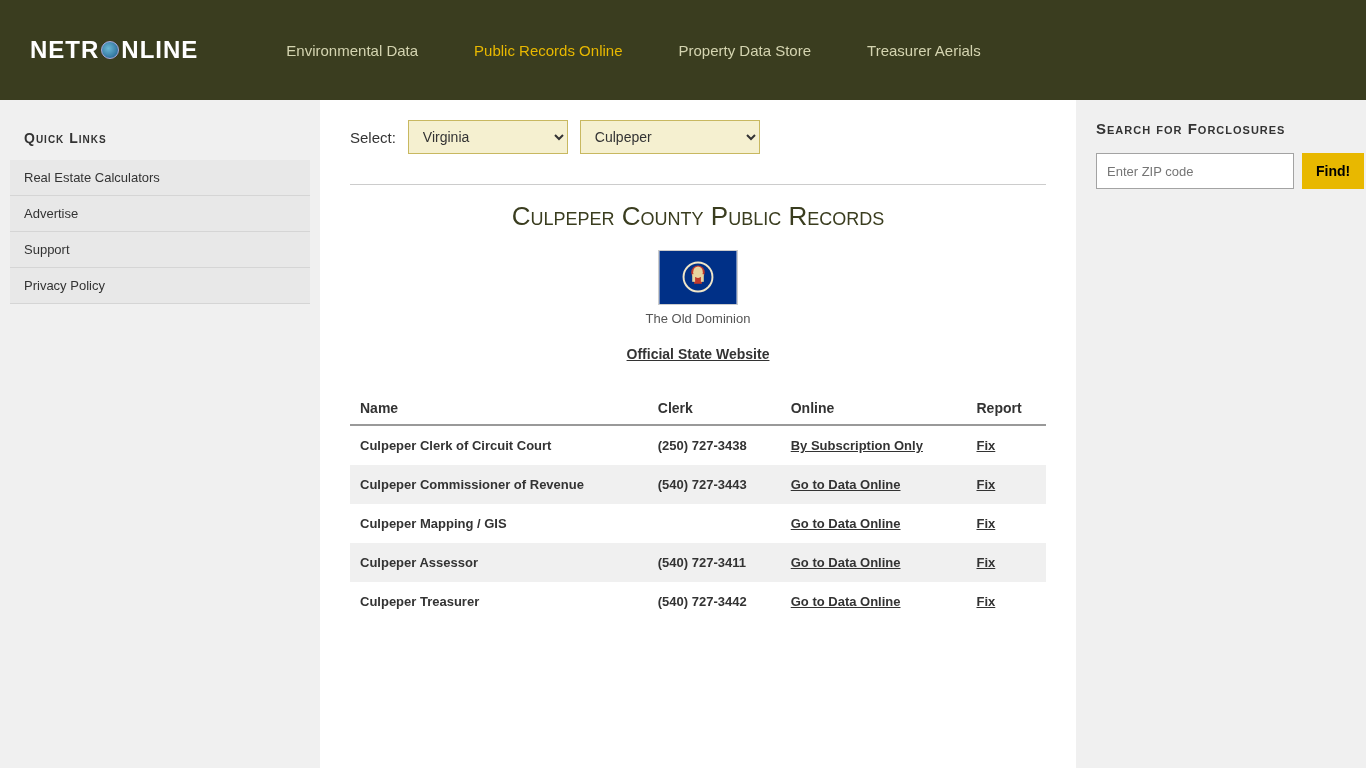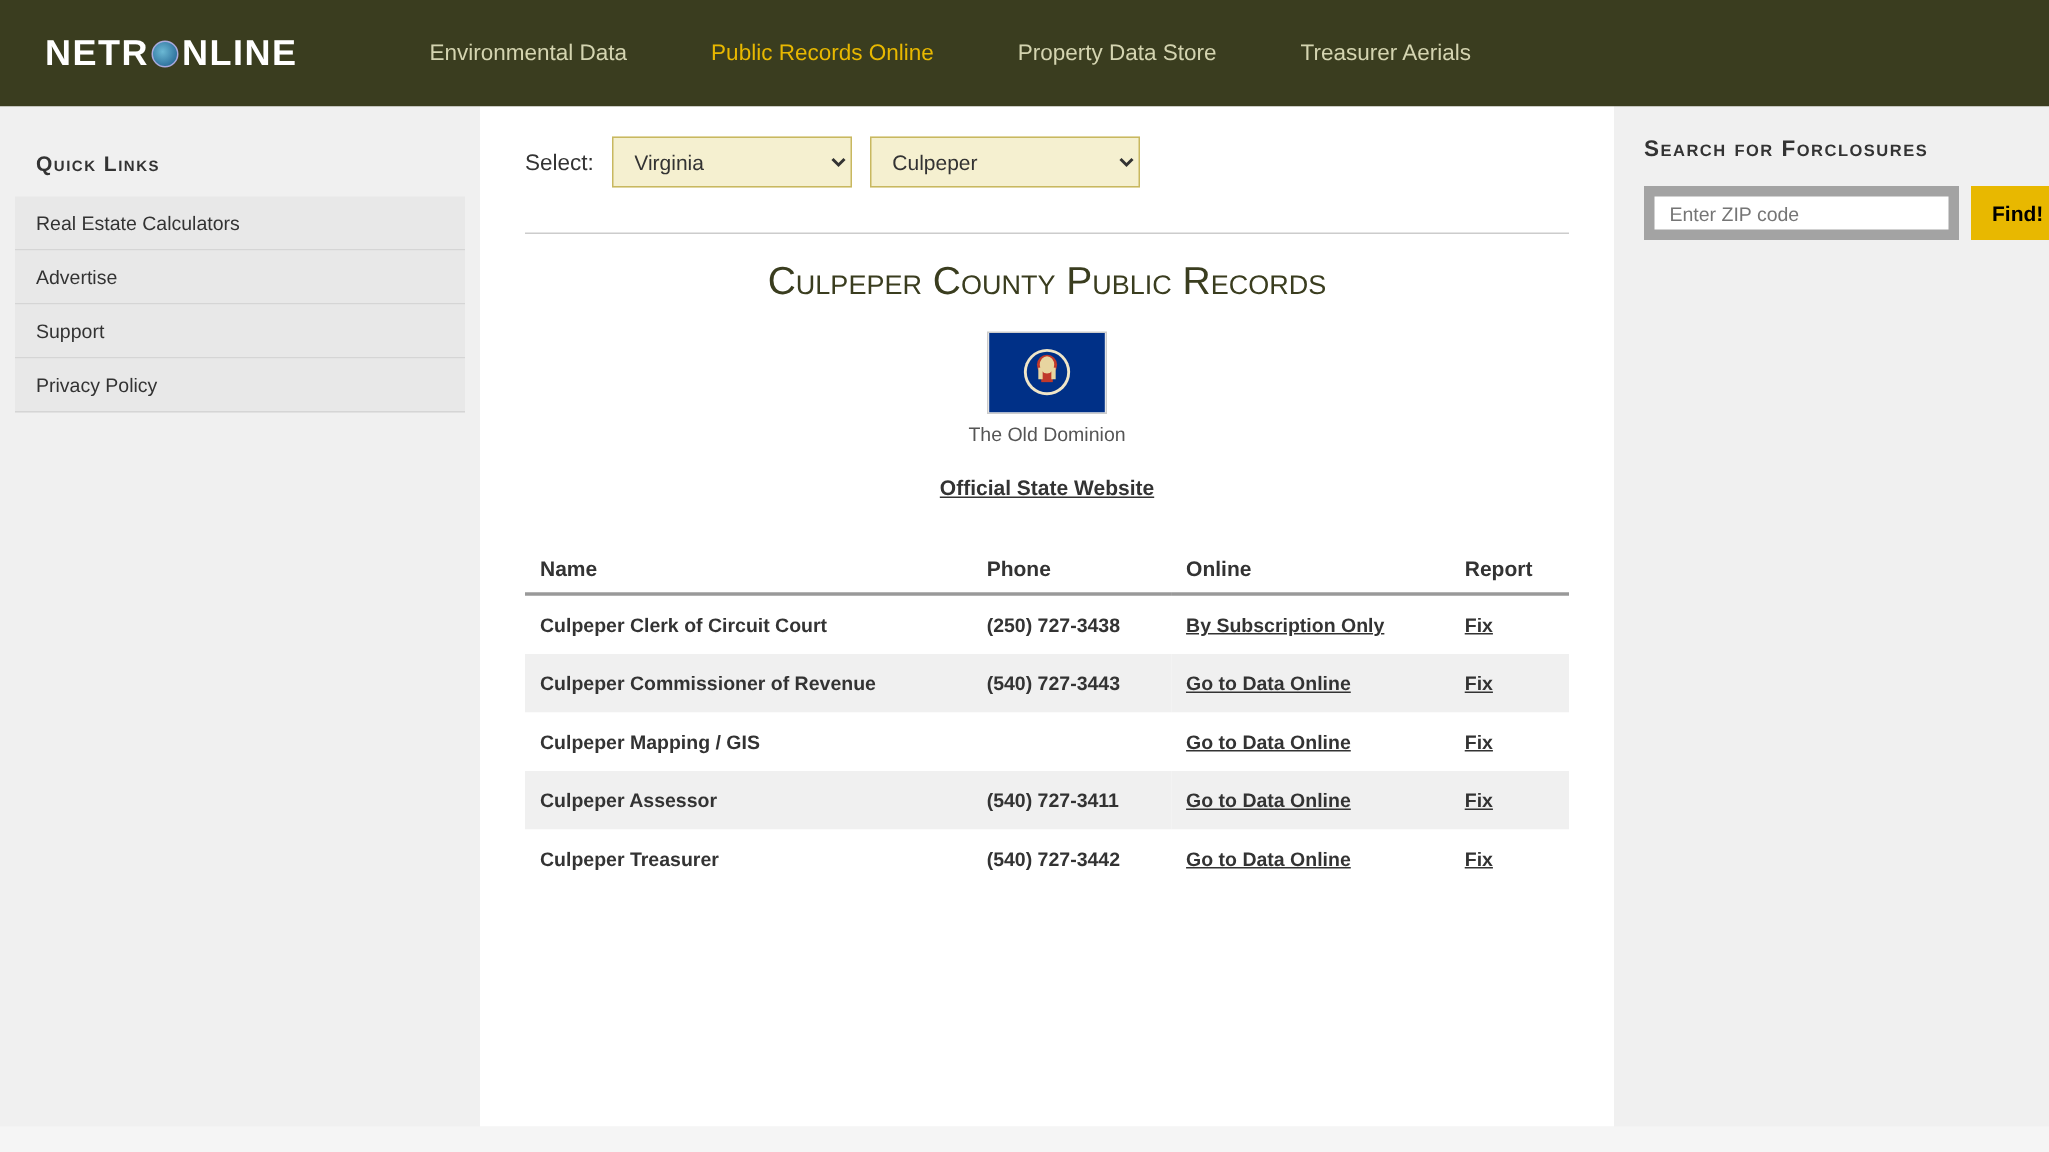--- a/index.html
+++ b/index.html
@@ -4,21 +4,21 @@
   <style>
     * { margin: 0; padding: 0; box-sizing: border-box; }
     body { font-family: Arial, sans-serif; font-size: 14px; background: #f5f5f5; }
 
     
     header {
       background-color: #3a3d1f;
       display: flex;
       align-items: center;
       padding: 0 30px;
-      height: 71px;
+      height: 100px;
     }
     .logo {
       color: #fff;
       font-size: 24px;
       font-weight: bold;
       letter-spacing: 1px;
       margin-right: 60px;
       display: flex;
       align-items: center;
     }
@@ -194,21 +194,21 @@
       color: #333;
       margin-bottom: 16px;
       letter-spacing: 1px;
     }
     .foreclosure-form {
       display: flex;
       gap: 8px;
       align-items: center;
     }
     .zip-input {
-      border: 7px solid #a3a3a3;
+      border: 1px solid #a3a3a3;
       padding: 8px 10px;
       font-size: 13px;
       color: #999;
       flex: 1;
       height: 36px;
       background: #fff;
     }
     .find-btn {
       background-color: #e8b800;
       color: #000;
@@ -275,21 +275,21 @@
       </svg>
       <span class="flag-caption">The Old Dominion</span>
     </div>
 
     <a class="state-website-link">Official State Website</a>
 
     <table class="records-table">
       <thead>
         <tr>
           <th>Name</th>
-          <th>Phone</th>
+          <th>Clerk</th>
           <th>Online</th>
           <th>Report</th>
         </tr>
       </thead>
       <tbody id="table-body">
       <tr>
             <td>Culpeper Clerk of Circuit Court</td>
             <td>(250) 727-3438</td>
             <td><a class="table-link" href="#">By Subscription Only</a></td>
             <td><a class="table-link" href="#">Fix</a></td>

